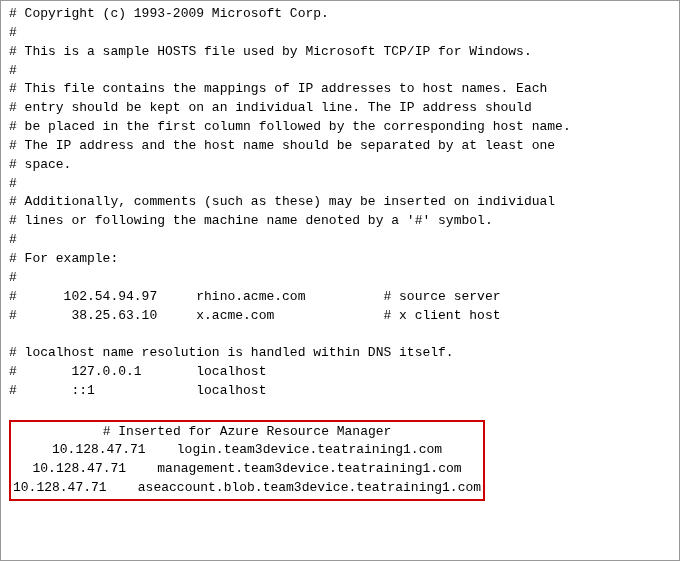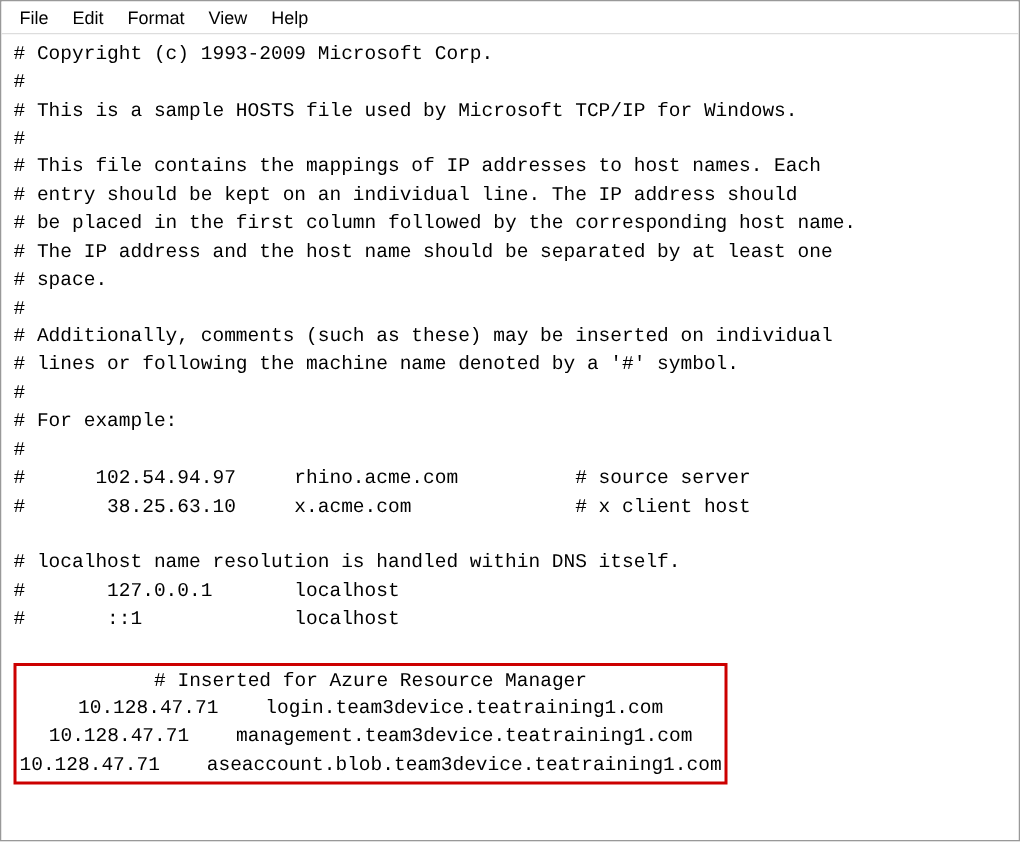--- a/index.html
+++ b/index.html
@@ -81,27 +81,20 @@
       color: #000;
       line-height: 1.45;
     }
   </style>
 </head>
 <body>
 
 <div class="window">
 
 
-  <div class="menu-bar">
-    <span class="menu-item">File</span>
-    <span class="menu-item">Edit</span>
-    <span class="menu-item">Format</span>
-    <span class="menu-item">View</span>
-    <span class="menu-item">Help</span>
-  </div>
 
   <div class="editor-area">
     <div class="editor-content" id="editor-content"># Copyright (c) 1993-2009 Microsoft Corp.
 #
 # This is a sample HOSTS file used by Microsoft TCP/IP for Windows.
 #
 # This file contains the mappings of IP addresses to host names. Each
 # entry should be kept on an individual line. The IP address should
 # be placed in the first column followed by the corresponding host name.
 # The IP address and the host name should be separated by at least one

